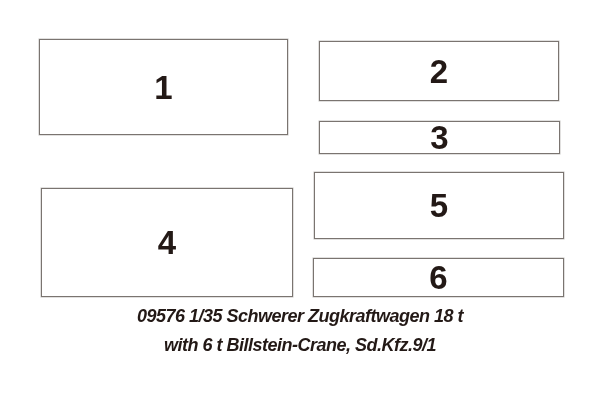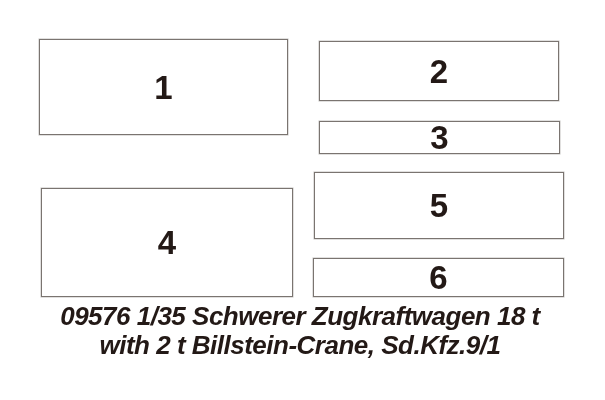--- a/index.html
+++ b/index.html
@@ -42,21 +42,21 @@
   .box4 { left: 41px;  top: 188px; width: 252px; height: 109px; }
   .box5 { left: 314px; top: 172px; width: 250px; height: 67px; }
   .box6 { left: 313px; top: 258px; width: 251px; height: 39px; }
   .caption {
     position: absolute;
     left: 0;
     top: 302px;
     width: 600px;
     text-align: center;
     color: var(--text-color);
-    font-size: 26px;
+    font-size: 18px;
     font-weight: bold;
     font-style: italic;
     line-height: 29px;
     letter-spacing: -0.5px;
   }
 </style>
 </head>
 <body>
 
 <div class="page">
@@ -80,16 +80,16 @@
   <div class="sprue-box box5">
     <span class="num">5</span>
   </div>
 
   <div class="sprue-box box6">
     <span class="num">6</span>
   </div>
 
   <div class="caption">
     <div>09576 1/35 Schwerer Zugkraftwagen 18 t</div>
-    <div>with 2 t Billstein-Crane, Sd.Kfz.9/1</div>
+    <div>with 6 t Billstein-Crane, Sd.Kfz.9/1</div>
   </div>
 
 </div>
 
 </body></html>

